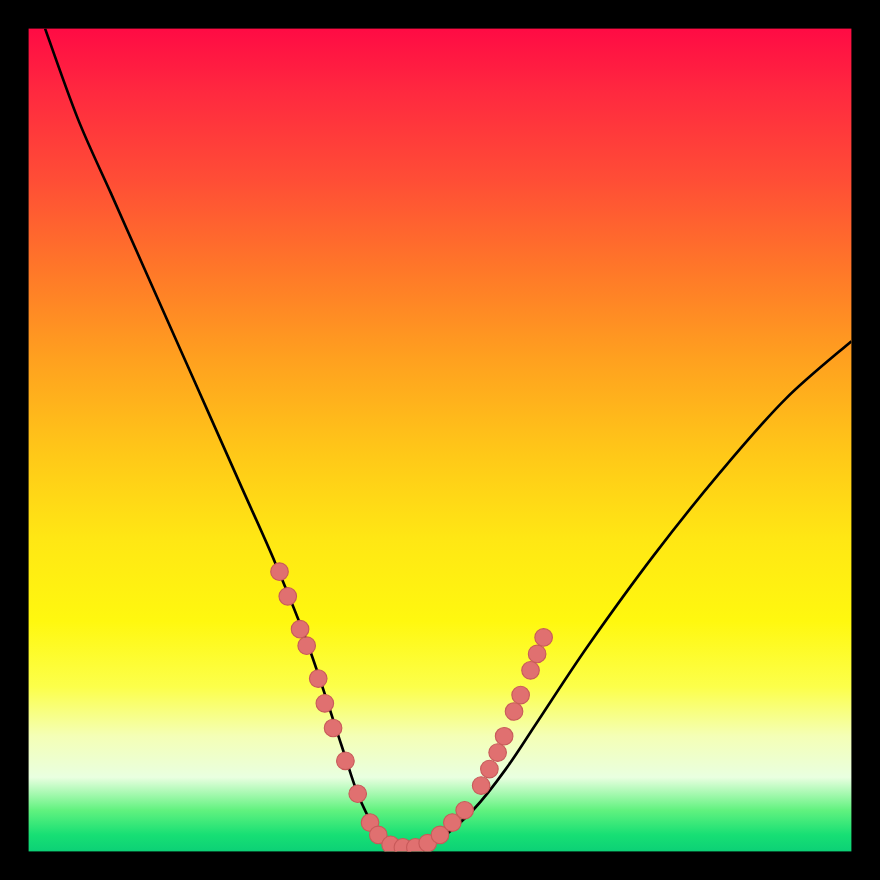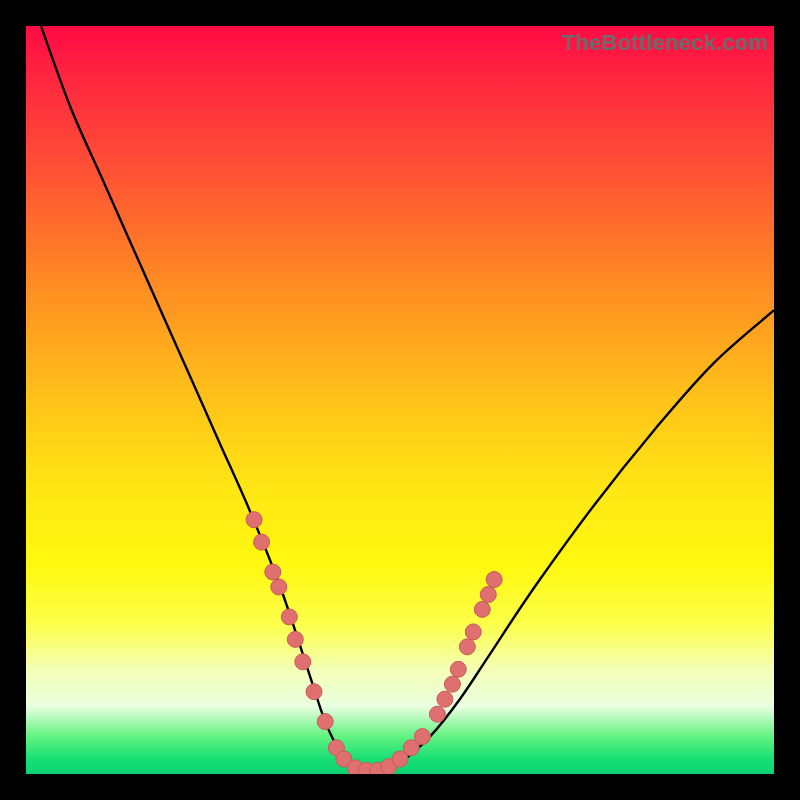--- a/index.html
+++ b/index.html
@@ -69,21 +69,20 @@
     stroke: #c85a5a;
     stroke-width: 1;
   }
 </style>
 </head>
 <body>
 
 <div class="frame">
   <div class="plot">
     <div class="gradient"></div>
-    <div class="watermark">TheBottleneck.com</div>
     <svg class="curve" viewBox="0 0 748 748" preserveAspectRatio="none">
       <path id="curve-path" fill="none" stroke="#000000" stroke-width="2.4" d="M 15.0 0.0 C 19.9 13.7, 34.9 57.3, 44.9 82.3 C 54.9 107.2, 64.8 127.2, 74.8 149.6 C 84.8 172.0, 94.7 194.5, 104.7 216.9 C 114.7 239.4, 124.7 261.8, 134.6 284.2 C 144.6 306.7, 154.6 329.1, 164.6 351.6 C 174.5 374.0, 184.5 396.4, 194.5 418.9 C 204.5 441.3, 214.4 462.5, 224.4 486.2 C 234.4 509.9, 244.3 533.6, 254.3 561.0 C 264.3 588.4, 276.8 628.3, 284.2 650.8 C 291.7 673.2, 294.2 683.2, 299.2 695.6 C 304.2 708.1, 309.2 718.1, 314.2 725.6 C 319.1 733.0, 324.1 737.4, 329.1 740.5 C 334.1 743.6, 339.1 743.6, 344.1 744.3 C 349.1 744.9, 354.1 745.5, 359.0 744.3 C 364.0 743.0, 366.5 742.4, 374.0 736.8 C 381.5 731.2, 393.9 721.2, 403.9 710.6 C 413.9 700.0, 423.9 686.9, 433.8 673.2 C 443.8 659.5, 451.3 647.0, 463.8 628.3 C 476.2 609.6, 491.2 585.9, 508.6 561.0 C 526.1 536.1, 548.5 504.9, 568.5 478.7 C 588.4 452.5, 608.4 427.6, 628.3 403.9 C 648.3 380.2, 668.2 356.5, 688.2 336.6 C 708.1 316.7, 738.0 293.0, 748.0 284.2"></path>
       <g id="dots-group">
           <circle cx="228.1" cy="493.7" r="8" class="dot" fill="#e07070" stroke="#c85a5a"></circle>
           <circle cx="235.6" cy="516.1" r="8" class="dot" fill="#e07070" stroke="#c85a5a"></circle>
           <circle cx="246.8" cy="546.0" r="8" class="dot" fill="#e07070" stroke="#c85a5a"></circle>
           <circle cx="252.8" cy="561.0" r="8" class="dot" fill="#e07070" stroke="#c85a5a"></circle>
           <circle cx="263.3" cy="590.9" r="8" class="dot" fill="#e07070" stroke="#c85a5a"></circle>
           <circle cx="269.3" cy="613.4" r="8" class="dot" fill="#e07070" stroke="#c85a5a"></circle>
           <circle cx="276.8" cy="635.8" r="8" class="dot" fill="#e07070" stroke="#c85a5a"></circle>

